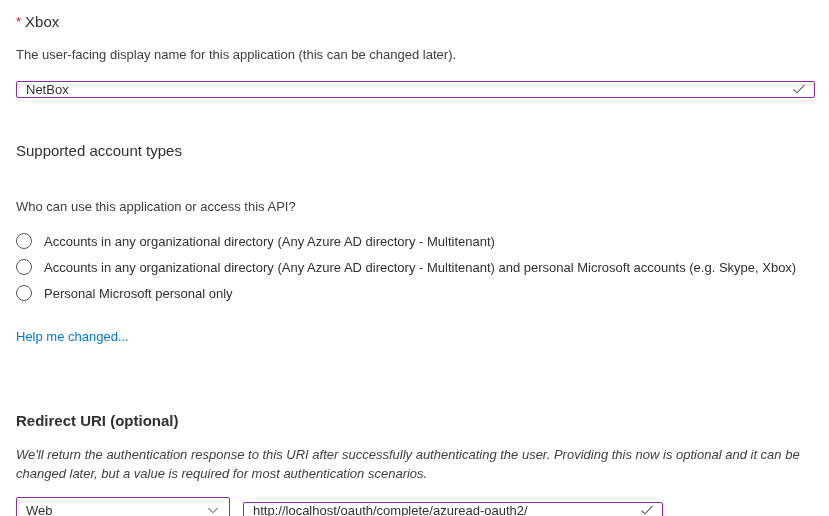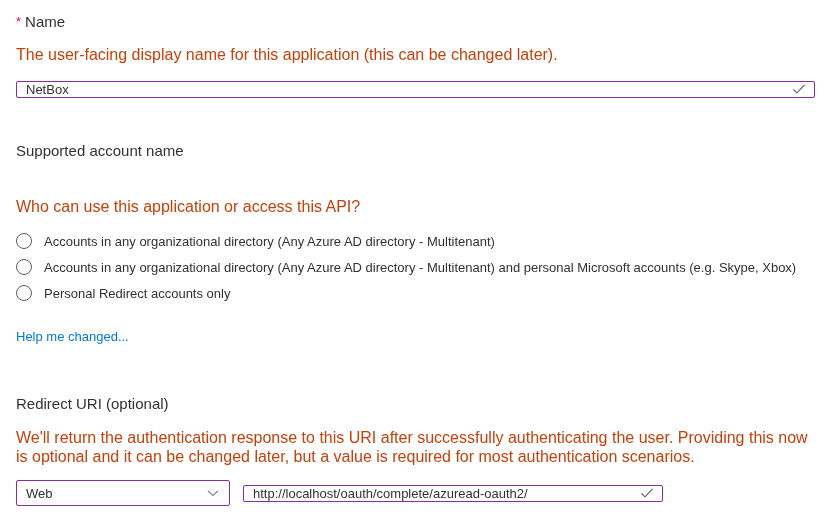--- a/index.html
+++ b/index.html
@@ -11,23 +11,23 @@
     padding: 12px 14px 0 16px;
   }
   .section-title {
     font-size: 15px;
     font-weight: 400;
     color: #323130;
     line-height: 20px;
   }
   .required-mark { color: #e81123; margin-right: 4px; font-size: 13px; vertical-align: 1px; }
   .desc {
-    font-size: 16px;
+    font-size: 13px;
     line-height: 19px;
-    color: #c2410c;
+    color: #404040;
   }
   
   #name-title { margin-top: 0; }
   #name-desc { margin-top: 13px; }
   .textfield-wrap { position: relative; }
   #name-input-wrap { margin-top: 16px; width: 799px; }
   input.textfield {
     width: 100%;
     height: 17px;
     border: 1px solid #8a2da5;
@@ -77,22 +77,22 @@
   .radio-label { font-size: 13px; color: #323130; white-space: nowrap; }
   .link {
     display: inline-block;
     margin-top: 23px;
     font-size: 13px;
     color: #0078d4;
     text-decoration: none;
     cursor: pointer;
   }
   
-  #redirect-title { margin-top: 49px; }
-  #redirect-desc { margin-top: 14px; width: 800px; }
+  #redirect-title { margin-top: 66px; font-weight: bold; }
+  #redirect-desc { margin-top: 14px; width: 800px; font-style: italic; }
   .redirect-row {
     margin-top: 14px;
     display: flex;
     align-items: center;
   }
   .dropdown {
     width: 214px;
     height: 26px;
     border: 1px solid #8a2da5;
     border-radius: 2px;
@@ -108,46 +108,46 @@
   .chevron { width: 14px; height: 14px; flex: 0 0 14px; }
   #uri-input-wrap { width: 420px; margin-left: 13px; }
 </style>
 </head>
 <body>
 
 
 
 
 <div class="section-title" id="name-title">
-  <span class="required-mark">*</span><span>Name</span>
+  <span class="required-mark">*</span><span>Xbox</span>
 </div>
 <div class="desc" id="name-desc">The user-facing display name for this application (this can be changed later).</div>
 <div class="textfield-wrap" id="name-input-wrap">
   <input class="textfield" type="text" value="NetBox" style="">
   <svg class="valid-check" viewBox="0 0 16 16">
     <path d="M2.5 8.5 L6 11.8 L13.5 3.8" stroke="#5a5a58" stroke-width="1.1" fill="none"></path>
   </svg>
 </div>
 
 
-<div class="section-title" id="acct-title">Supported account name</div>
+<div class="section-title" id="acct-title">Supported account types</div>
 <div class="desc" id="acct-question">Who can use this application or access this API?</div>
 
 <div class="radio-list">
   <div class="radio-row">
     <span class="radio"></span>
     <span class="radio-label">Accounts in any organizational directory (Any Azure AD directory - Multitenant)</span>
   </div>
   <div class="radio-row">
     <span class="radio"></span>
     <span class="radio-label">Accounts in any organizational directory (Any Azure AD directory - Multitenant) and personal Microsoft accounts (e.g. Skype, Xbox)</span>
   </div>
   <div class="radio-row">
     <span class="radio"></span>
-    <span class="radio-label">Personal Redirect accounts only</span>
+    <span class="radio-label">Personal Microsoft personal only</span>
   </div>
 </div>
 
 <a class="link" href="#">Help me changed...</a>
 
 
 <div class="section-title" id="redirect-title">Redirect URI (optional)</div>
 <div class="desc" id="redirect-desc">We'll return the authentication response to this URI after successfully authenticating the user. Providing this now is optional and it can be changed later, but a value is required for most authentication scenarios.</div>
 
 <div class="redirect-row">

